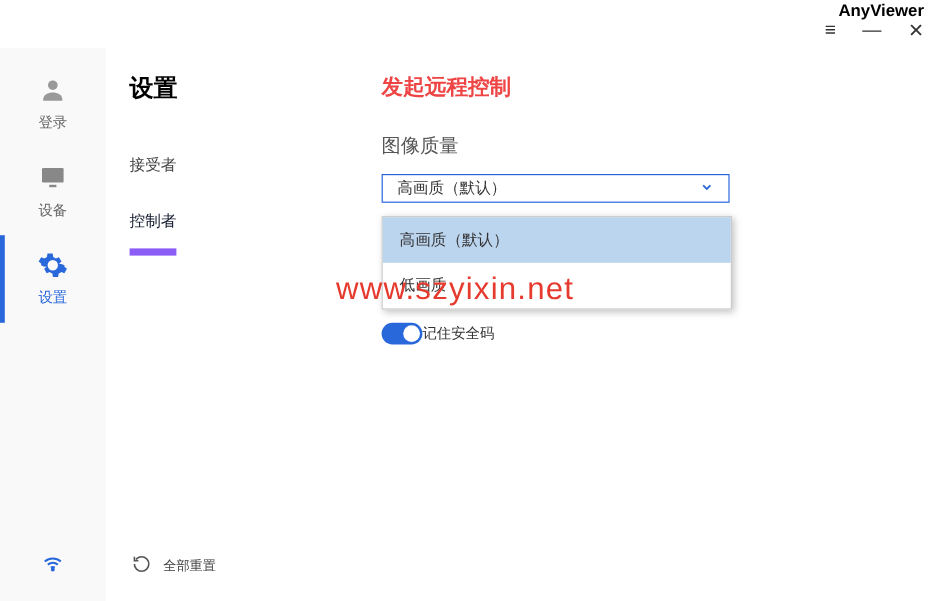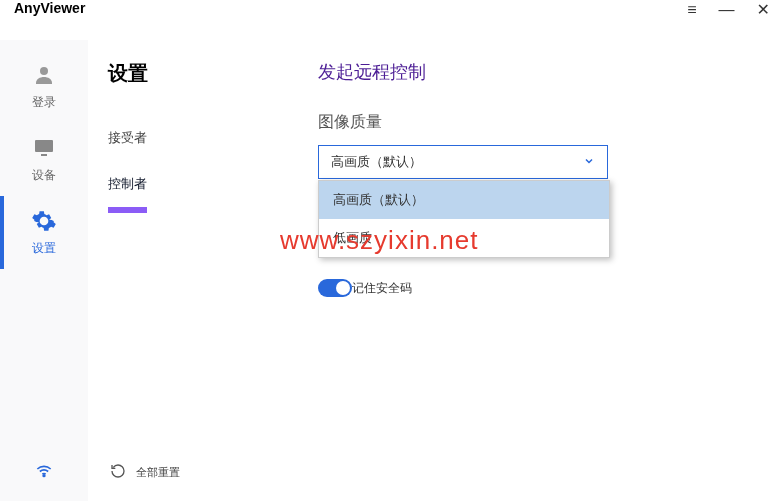--- a/index.html
+++ b/index.html
@@ -1,18 +1,18 @@
 <!DOCTYPE html>
 <html><head>
   <meta charset="utf-8">
   <style>
     * { margin: 0; padding: 0; box-sizing: border-box; font-family: "Microsoft YaHei", Arial, sans-serif; }
     body { width: 784px; height: 501px; background: #fff; position: relative; overflow: hidden; }
     
-    .titlebar { height: 40px; display: flex; align-items: flex-start; padding: 0 14px; }
+    .titlebar { height: 40px; display: flex; align-items: flex-end; padding: 0 14px; flex-direction: column; }
     .titlebar-title { font-size: 14px; font-weight: bold; color: #000; }
     .titlebar-controls { margin-left: auto; display: flex; gap: 22px; align-items: center; }
     .titlebar-controls span { font-size: 16px; color: #333; cursor: pointer; }
     
     .main-container { display: flex; height: calc(100% - 40px); }
     
     .sidebar { width: 88px; background: #f9f9fa; display: flex; flex-direction: column; align-items: center; padding-top: 10px; position: relative; }
     .sidebar-item { width: 100%; display: flex; flex-direction: column; align-items: center; padding: 12px 16px; cursor: pointer; color: #666; justify-content: flex-end; }
     .sidebar-item.active { position: relative; }
     .sidebar-item.active::before { content: ""; position: absolute; left: 0; top: 0; bottom: 0; width: 4px; background: #2968db; }
@@ -21,24 +21,24 @@
     .sidebar-label { font-size: 12px; color: #666; }
     .wifi-icon { position: absolute; bottom: 18px; color: #2968db; }
     
     .sub-sidebar { width: 140px; padding: 20px 0 0 20px; }
     .page-title { font-size: 20px; font-weight: bold; color: #000; margin-bottom: 28px; }
     .sub-item { font-size: 13px; color: #444; padding: 14px 0; cursor: pointer; }
     .sub-item.active { color: #0f172a; border-bottom: 6px solid #8b5cf6; width: fit-content; }
     .reset-row { position: absolute; bottom: 20px; left: 110px; display: flex; align-items: center; gap: 10px; color: #444; font-size: 11px; cursor: pointer; }
     
     .content { flex: 1; padding: 20px 40px 0 90px; position: relative; }
-    .content-title { font-size: 18px; font-weight: normal; color: #4c1d95; margin-bottom: 28px; }
+    .content-title { font-size: 18px; font-weight: bold; color: #ef4444; margin-bottom: 28px; }
     .field-label { font-size: 16px; color: #555; margin-bottom: 12px; }
     
-    .select-box { width: 290px; height: 34px; border: 1px solid #2968db; display: flex; align-items: center; padding: 0 12px; cursor: pointer; font-size: 13px; color: #333; position: relative; }
+    .select-box { width: 290px; height: 24px; border: 1px solid #2968db; display: flex; align-items: center; padding: 0 12px; cursor: pointer; font-size: 13px; color: #333; position: relative; }
     .select-box .chevron { margin-left: auto; color: #2968db; }
     .dropdown { position: absolute; top: 34px; left: -1px; width: 292px; border: 1px solid #ccc; background: #fff; box-shadow: 2px 2px 6px rgba(0,0,0,0.25); z-index: 10; }
     .dropdown-option { padding: 10px 14px; font-size: 13px; color: #333; cursor: pointer; }
     .dropdown-option.highlighted { background: #bcd5ee; }
     
     .toggle-row { margin-top: 100px; display: flex; align-items: center; font-size: 12px; color: #333; }
     .toggle { width: 34px; height: 18px; background: #2968db; border-radius: 10px; position: relative; cursor: pointer; }
     .toggle::after { content: ""; position: absolute; right: 2px; top: 2px; width: 14px; height: 14px; background: #fff; border-radius: 50%; }
     
     .watermark { position: absolute; top: 225px; left: 280px; font-size: 26px; color: #e63a2e; font-family: Arial; letter-spacing: 1px; z-index: 100; pointer-events: none; }

